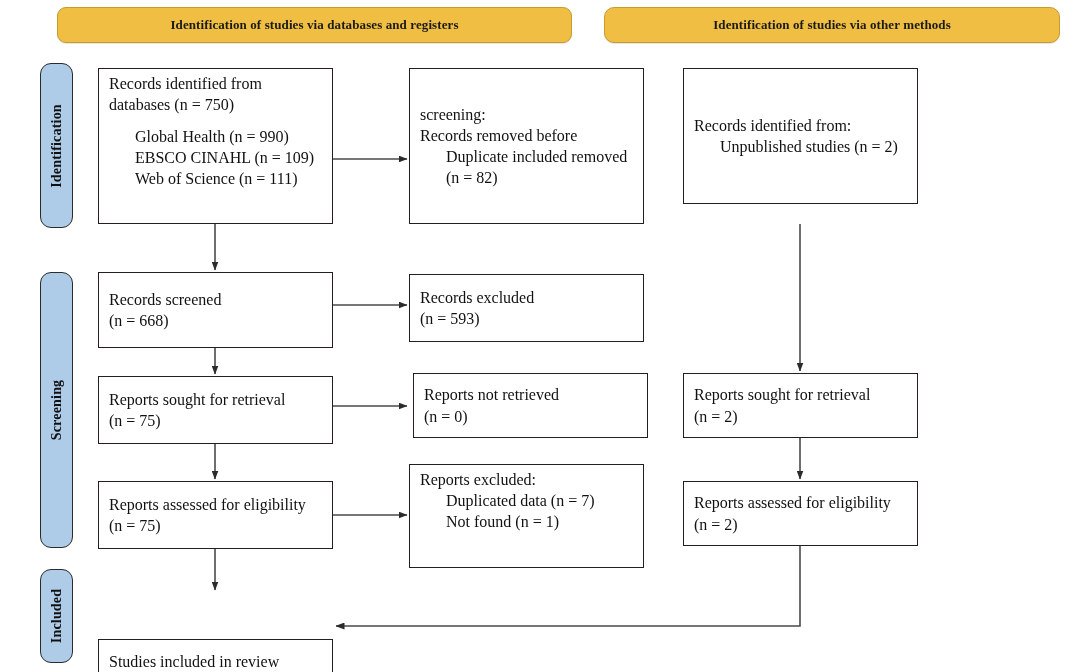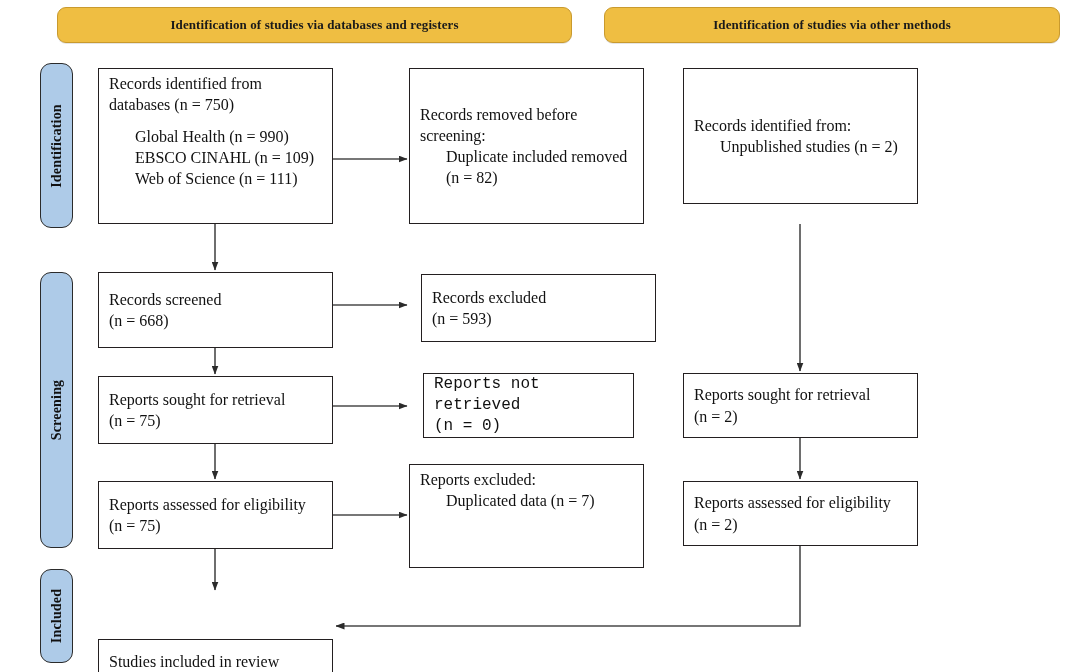--- a/index.html
+++ b/index.html
@@ -28,21 +28,21 @@
     align-items: center;
     justify-content: center;
     font-family: "Liberation Serif", "DejaVu Serif", serif;
     font-weight: bold;
     font-size: 13px;
     color: #1a1a1a;
     letter-spacing: .1px;
     box-shadow: 0 1px 0 rgba(0,0,0,.10);
   }
   #banner-left  { left: 57px;  top: 7px; width: 515px; height: 36px; }
-  #banner-right { left: 604px; top: 7px; width: 456px; height: 36px; }
+  #banner-right { left: 604px; top: 7px; width: 456px; height: 36px; border-radius: 10px; }
 
   
   .stage {
     position: absolute;
     box-sizing: border-box;
     background: #AECBE8;
     border: 1.6px solid #2b2b2b;
     border-radius: 11px;
     overflow: hidden;
   }
@@ -84,22 +84,22 @@
 
   
   #box-records-identified    { left: 98px;  top: 68px;  width: 235px; height: 156px; }
   #box-records-screened      { left: 98px;  top: 272px; width: 235px; height: 76px;  }
   #box-reports-sought        { left: 98px;  top: 376px; width: 235px; height: 68px;  }
   #box-reports-assessed      { left: 98px;  top: 481px; width: 235px; height: 68px;  }
   #box-studies-included      { left: 98px;  top: 592px; width: 235px; height: 66px; margin-top: 47px;  }
 
   
   #box-records-removed       { left: 409px; top: 68px;  width: 235px; height: 156px; }
-  #box-records-excluded      { left: 409px; top: 274px; width: 235px; height: 68px; margin-left: 12px;  }
-  #box-reports-not-retrieved { left: 423px; top: 373px; width: 211px; height: 65px; font-family: Liberation Mono, monospace;  }
+  #box-records-excluded      { left: 409px; top: 274px; width: 235px; height: 68px;  }
+  #box-reports-not-retrieved { left: 413px; top: 373px; width: 235px; height: 65px;  }
   #box-reports-excluded      { left: 409px; top: 464px; width: 235px; height: 104px; font-family: Liberation Serif, serif; }
 
   
   #box-other-identified      { left: 683px; top: 68px;  width: 235px; height: 136px; }
   #box-other-sought          { left: 683px; top: 373px; width: 235px; height: 65px;  }
   #box-other-assessed        { left: 683px; top: 481px; width: 235px; height: 65px;  }
 
   
   #connectors {
     position: absolute;
@@ -183,39 +183,40 @@
     <span class="line">Reports assessed for eligibility</span>
     <span class="line">(n = 75)</span>
   </div>
 
   <div class="box" id="box-studies-included">
     <span class="line">Studies included in review</span>
     <span class="line">(n = 25)</span>
   </div>
 
   <div class="box" id="box-records-removed">
+    <span class="line">screening:</span>
     <span class="line">Records removed before</span>
-    <span class="line">screening:</span>
     <span class="line indent">Duplicate included removed</span>
     <span class="line indent">(n = 82)</span>
   </div>
 
   <div class="box" id="box-records-excluded">
     <span class="line">Records excluded</span>
     <span class="line">(n = 593)</span>
   </div>
 
   <div class="box" id="box-reports-not-retrieved">
     <span class="line">Reports not retrieved</span>
     <span class="line">(n = 0)</span>
   </div>
 
   <div class="box topalign" id="box-reports-excluded">
     <span class="line">Reports excluded:</span>
     <span class="line indent">Duplicated data (n = 7)</span>
+    <span class="line indent">Not found (n = 1)</span>
   </div>
 
   <div class="box" id="box-other-identified">
     <span class="line">Records identified from:</span>
     <span class="line indent">Unpublished studies (n = 2)</span>
   </div>
 
   <div class="box" id="box-other-sought">
     <span class="line">Reports sought for retrieval</span>
     <span class="line">(n = 2)</span>

